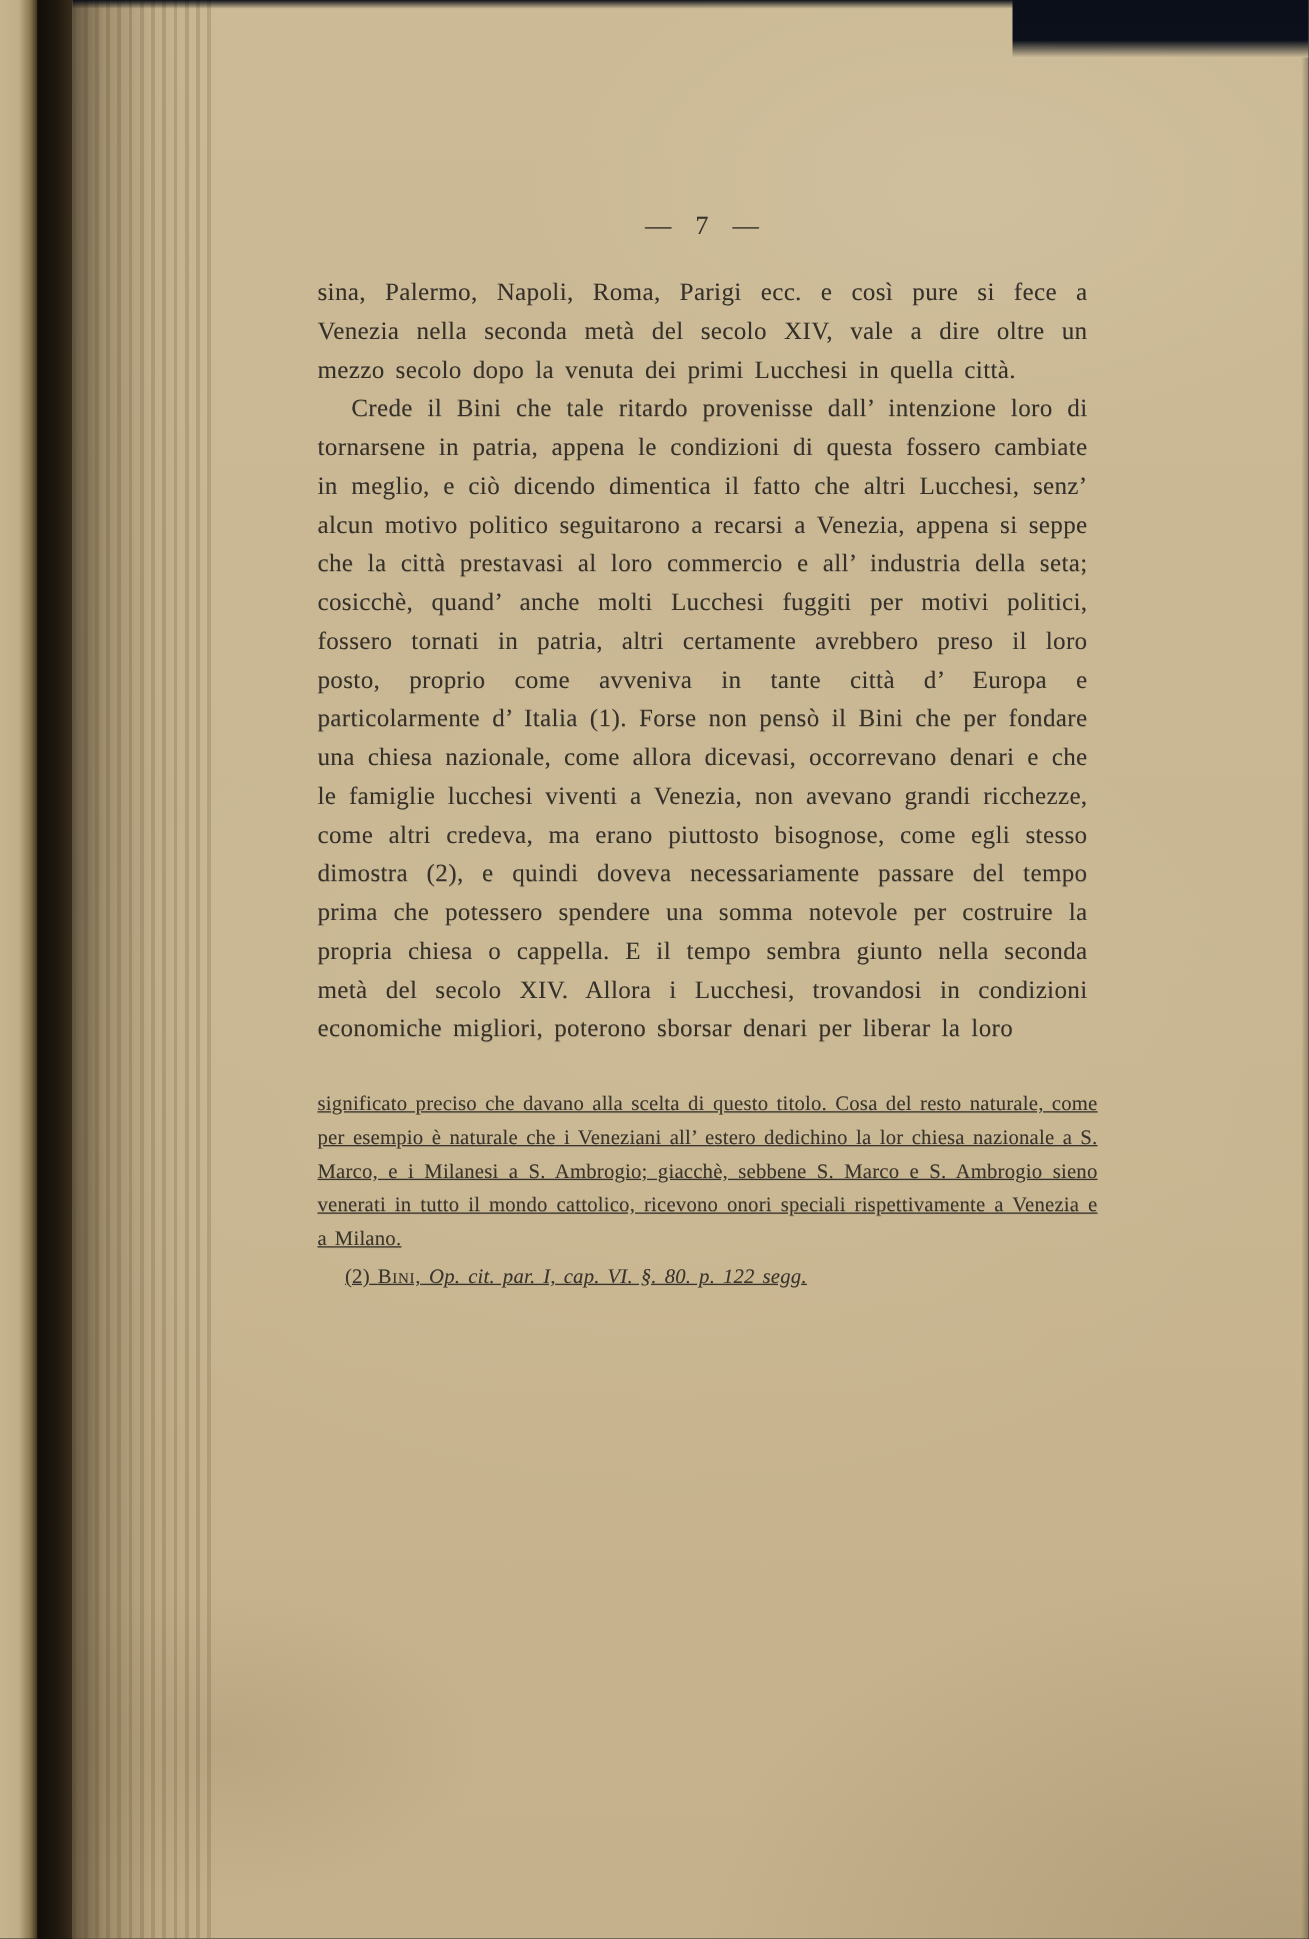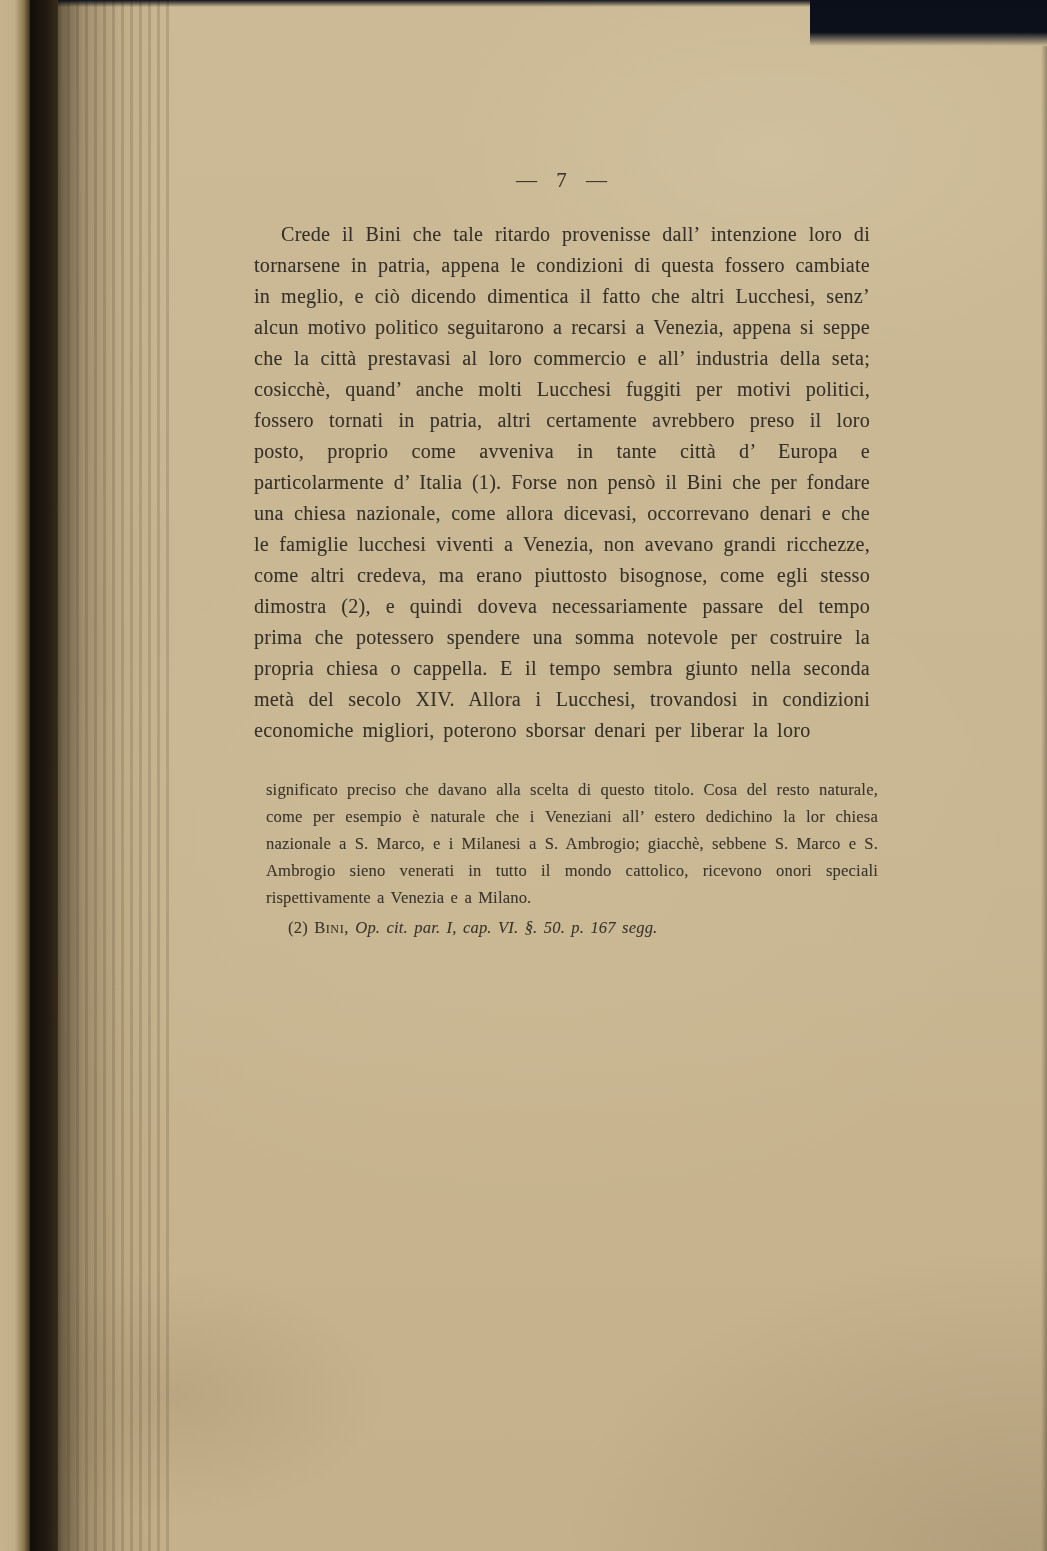--- a/index.html
+++ b/index.html
@@ -69,22 +69,23 @@
     word-spacing:12px; letter-spacing:1px; margin-bottom:26px;
     text-shadow:0.3px 0.3px 0 rgba(58,52,40,0.3);
   }
   .body-text p {
     font-size:20px; line-height:31px; text-align:justify;
     letter-spacing:0.3px; word-spacing:3.5px;
     text-shadow:0.3px 0.3px 0 rgba(58,52,40,0.25);
   }
   .body-text p.indent { text-indent:27px; }
   .footnotes {
-    margin-top:30px; margin-left:12px; margin-right:-8px;
+    margin-top:30px; margin-right:-8px;
     color:#39342c;
+    text-decoration:underline;
   }
   .footnotes p {
     font-size:16.5px; line-height:27px; text-align:justify;
     letter-spacing:0.2px; word-spacing:2px;
     text-shadow:0.25px 0.25px 0 rgba(58,52,40,0.25);
   }
   .footnotes p.fn-item { text-indent:22px; margin-top:3px; }
   .smallcaps { font-variant:small-caps; letter-spacing:0.6px; }
   .italic { font-style:italic; }
 </style>
@@ -97,29 +98,30 @@
   <div class="binding-gap"></div>
 
   <div class="page">
     <div class="gutter"></div>
     <div class="texture"></div>
 
     <div class="text-area">
       <div class="page-number">— 7 —</div>
 
       <div class="body-text">
+        <p class="no-indent">sina, Palermo, Napoli, Roma, Parigi ecc. e così pure si fece a Venezia nella seconda metà del secolo XIV, vale a dire oltre un mezzo secolo dopo la venuta dei primi Lucchesi in quella città.</p>
         <p class="indent">Crede il Bini che tale ritardo provenisse dall’ intenzione loro di tornarsene in patria, appena le condizioni di questa fossero cambiate in meglio, e ciò dicendo dimentica il fatto che altri Lucchesi, senz’ alcun motivo politico seguitarono a recarsi a Venezia, appena si seppe che la città prestavasi al loro commercio e all’ industria della seta; cosicchè, quand’ anche molti Lucchesi fuggiti per motivi politici, fossero tornati in patria, altri certamente avrebbero preso il loro posto, proprio come avveniva in tante città d’ Europa e particolarmente d’ Italia (1). Forse non pensò il Bini che per fondare una chiesa nazionale, come allora dicevasi, occorrevano denari e che le famiglie lucchesi viventi a Venezia, non avevano grandi ricchezze, come altri credeva, ma erano piuttosto bisognose, come egli stesso dimostra (2), e quindi doveva necessariamente passare del tempo prima che potessero spendere una somma notevole per costruire la propria chiesa o cappella. E il tempo sembra giunto nella seconda metà del secolo XIV. Allora i Lucchesi, trovandosi in condizioni economiche migliori, poterono sborsar denari per liberar la loro</p>
       </div>
 
       <div class="footnotes">
         <p class="fn-cont">significato preciso che davano alla scelta di questo titolo. Cosa del resto naturale, come per esempio è naturale che i Veneziani all’ estero dedichino la lor chiesa nazionale a S. Marco, e i Milanesi a S. Ambrogio; giacchè, sebbene S. Marco e S. Ambrogio sieno venerati in tutto il mondo cattolico, ricevono onori speciali rispettivamente a Venezia e a Milano.</p>
         <p class="fn-item">
           <span>(2)</span>
           <span class="smallcaps">Bini,</span>
-          <span class="italic">Op. cit. par. I, cap. VI. §. 50. p. 167 segg.</span>
+          <span class="italic">Op. cit. par. I, cap. VI. §. 80. p. 122 segg.</span>
         </p>
       </div>
     </div>
   </div>
 
   <div class="top-edge"></div>
   <div class="corner-dark"></div>
   <div class="right-edge"></div>
 
 </div>

